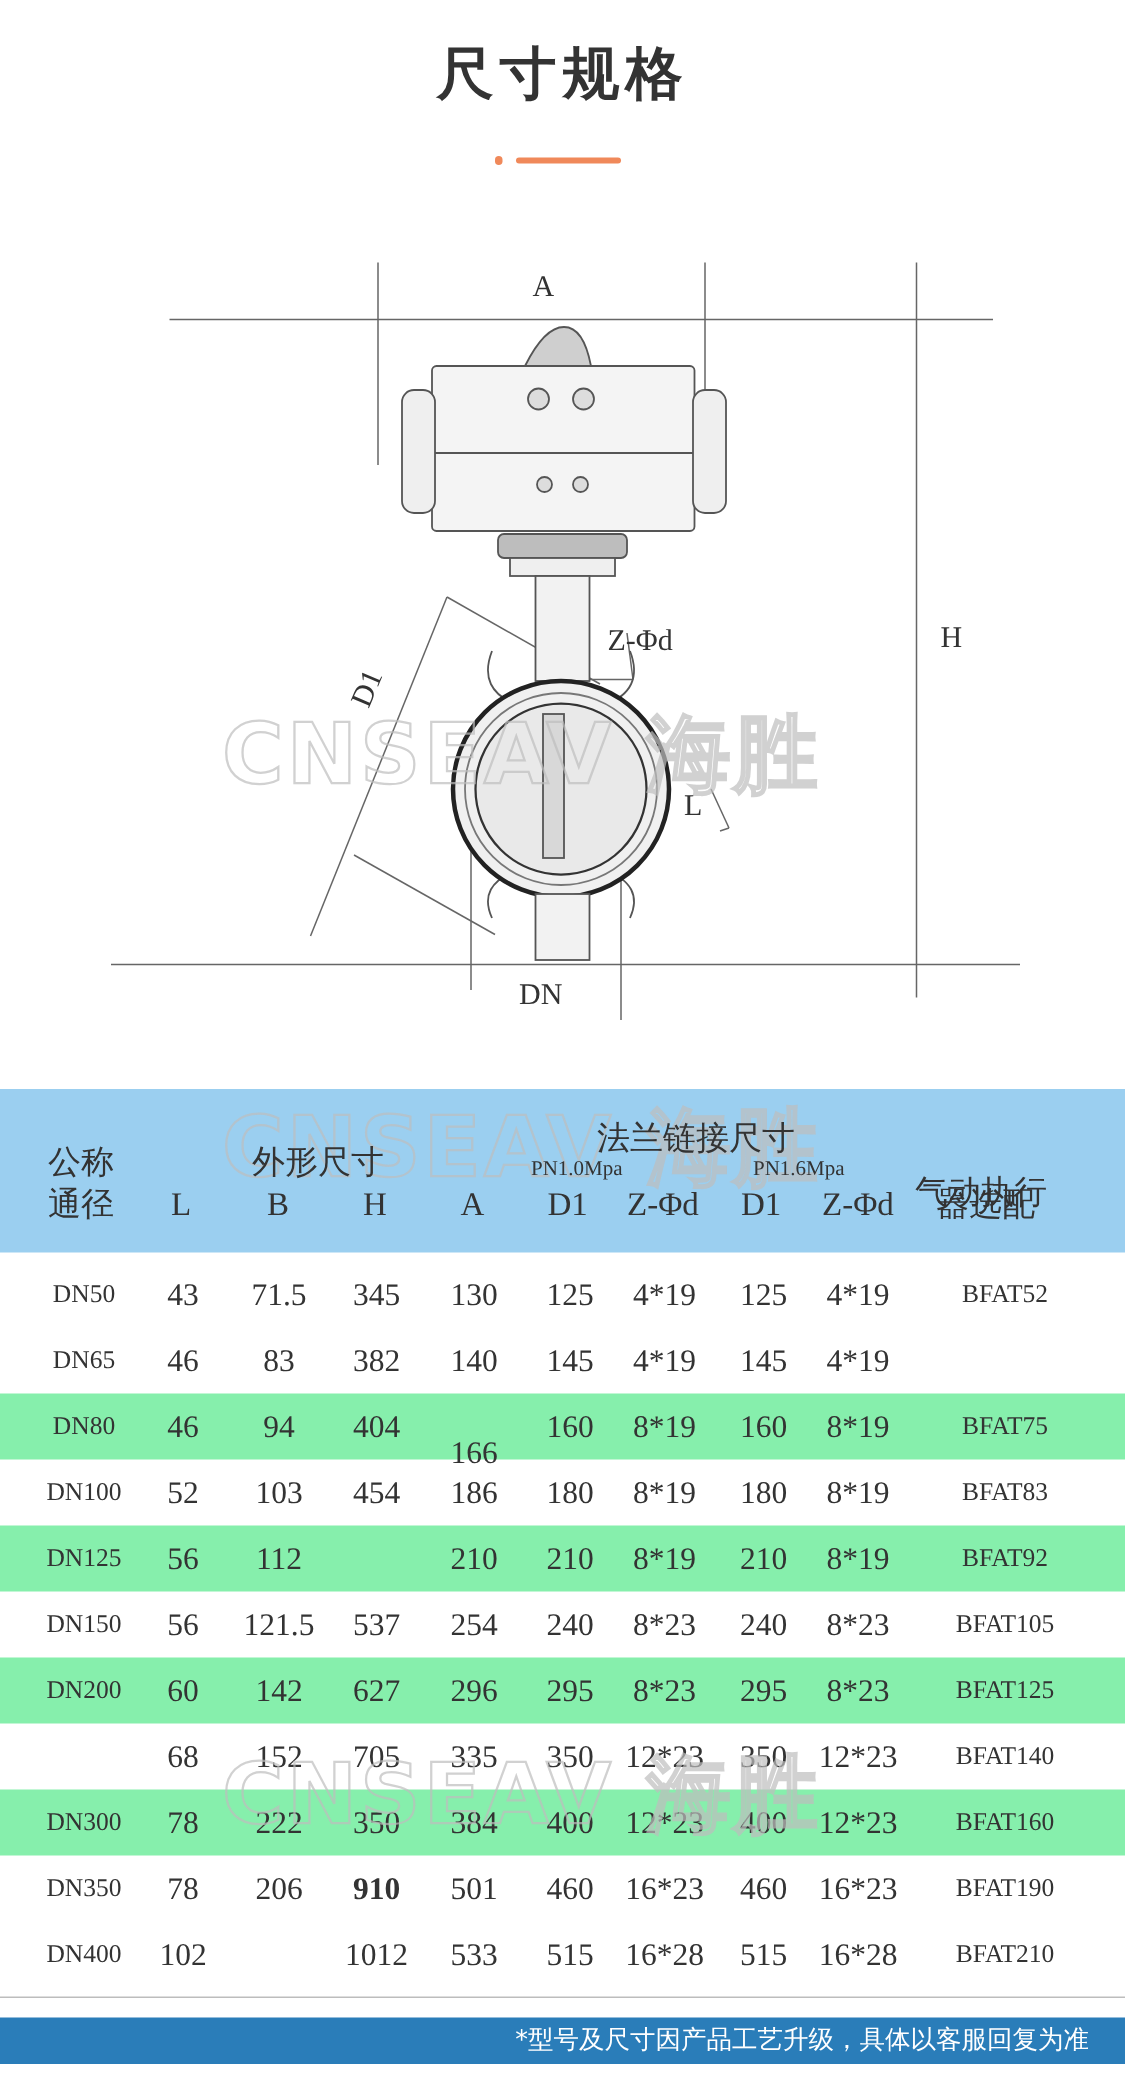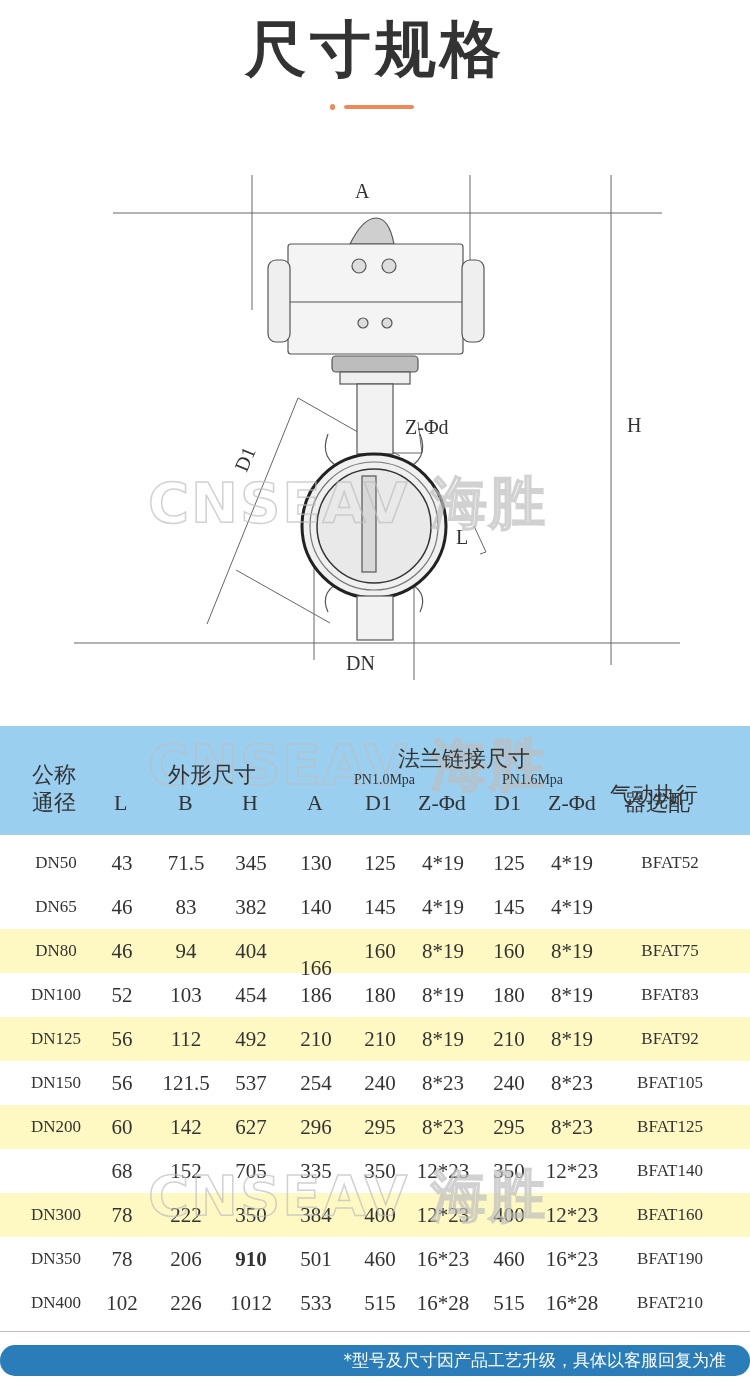--- a/index.html
+++ b/index.html
@@ -1,20 +1,20 @@
 <!DOCTYPE html>
 <html><head>
 <meta charset="utf-8">
 <style>
   html, body { margin: 0; padding: 0; background: #ffffff; }
   body { width: 750px; height: 1383px; position: relative; overflow: hidden;
          font-family: "DejaVu Serif", "Liberation Serif", serif; color: #333; }
 
   .title { position: absolute; top: 18px; left: 0; width: 750px; text-align: center;
-           font-family: Liberation Serif, serif; font-size: 61px; font-weight: bold;
+           font-family: Liberation Sans, sans-serif; font-size: 38px; font-weight: bold;
            color: #333; letter-spacing: 4px; line-height: 64px; }
   .title-accent { position: absolute; top: 104px; left: 330px; height: 6px; }
   .title-accent .dot { position: absolute; left: 0; top: 0; width: 5px; height: 6px; border-radius: 3px; background: #f0895a; }
   .title-accent .bar { position: absolute; left: 14px; top: 1px; width: 70px; height: 4px; border-radius: 2px; background: #f0895a; }
 
   .diagram { position: absolute; left: 0; top: 160px; width: 750px; height: 540px; }
   .diagram svg { position: absolute; left: 0; top: 0; }
   .dim-label { position: absolute; font-family: "Liberation Serif", serif; font-size: 20px; color: #333; }
 
   .watermark { position: absolute; font-family: "DejaVu Sans", sans-serif; font-weight: bold;
@@ -22,28 +22,28 @@
                letter-spacing: 2px; white-space: nowrap; }
 
   .thead { position: absolute; left: 0; top: 726px; width: 750px; height: 109px; background: #9bcff0; overflow: hidden; }
   .th { position: absolute; font-family: "Liberation Serif", serif; color: #333; white-space: nowrap; }
   .th.cn { font-family: "DejaVu Serif", serif; font-size: 22px; }
   .th.en { font-size: 22px; }
   .th.small { font-size: 14px; }
 
   .tbody { position: absolute; left: 0; top: 841px; width: 750px; }
   .row { position: relative; height: 44px; width: 750px; }
-  .row.band { background: #fef9c3; }
+  .row.band { background: #86efac; }
   .cell { position: absolute; top: 0; height: 44px; line-height: 44px; text-align: center;
           font-family: "Liberation Serif", serif; font-size: 21px; color: #333; white-space: nowrap; }
   .cell.dn { font-size: 17px; }
   .cell.model { font-size: 17px; }
 
   .sep { position: absolute; left: 0; top: 1331px; width: 750px; height: 1px; background: #bdbdbd; }
-  .footer { position: absolute; left: 0; top: 1345px; width: 750px; height: 31px; background: #2a7db9; border-radius: 15px; }
+  .footer { position: absolute; left: 0; top: 1345px; width: 750px; height: 31px; background: #2a7db9; }
   .footer-text { position: absolute; right: 24px; top: 0; line-height: 31px; font-family: "DejaVu Sans", sans-serif;
                  font-size: 17px; color: #ffffff; }
 </style>
 </head>
 <body>
 
 <div class="title">尺寸规格</div>
 <div class="title-accent">
   <span class="dot"></span>
   <span class="bar"></span>
@@ -176,21 +176,20 @@
       <span class="cell " style="left: 330px; width: 100px;">180</span>
       <span class="cell " style="left: 393px; width: 100px;">8*19</span>
       <span class="cell " style="left: 459px; width: 100px;">180</span>
       <span class="cell " style="left: 522px; width: 100px;">8*19</span>
       <span class="cell model" style="left: 620px; width: 100px;">BFAT83</span>
     </div>
   <div class="row band">
       <span class="cell dn" style="left: 6px; width: 100px;">DN125</span>
       <span class="cell " style="left: 72px; width: 100px;">56</span>
       <span class="cell " style="left: 136px; width: 100px;">112</span>
-      <span class="cell " style="left: 201px; width: 100px;">492</span>
       <span class="cell " style="left: 266px; width: 100px;">210</span>
       <span class="cell " style="left: 330px; width: 100px;">210</span>
       <span class="cell " style="left: 393px; width: 100px;">8*19</span>
       <span class="cell " style="left: 459px; width: 100px;">210</span>
       <span class="cell " style="left: 522px; width: 100px;">8*19</span>
       <span class="cell model" style="left: 620px; width: 100px;">BFAT92</span>
     </div>
   <div class="row">
       <span class="cell dn" style="left: 6px; width: 100px;">DN150</span>
       <span class="cell " style="left: 72px; width: 100px;">56</span>
@@ -246,21 +245,20 @@
       <span class="cell " style="left: 266px; width: 100px;">501</span>
       <span class="cell " style="left: 330px; width: 100px;">460</span>
       <span class="cell " style="left: 393px; width: 100px;">16*23</span>
       <span class="cell " style="left: 459px; width: 100px;">460</span>
       <span class="cell " style="left: 522px; width: 100px;">16*23</span>
       <span class="cell model" style="left: 620px; width: 100px;">BFAT190</span>
     </div>
   <div class="row">
       <span class="cell dn" style="left: 6px; width: 100px;">DN400</span>
       <span class="cell " style="left: 72px; width: 100px;">102</span>
-      <span class="cell " style="left: 136px; width: 100px;">226</span>
       <span class="cell " style="left: 201px; width: 100px;">1012</span>
       <span class="cell " style="left: 266px; width: 100px;">533</span>
       <span class="cell " style="left: 330px; width: 100px;">515</span>
       <span class="cell " style="left: 393px; width: 100px;">16*28</span>
       <span class="cell " style="left: 459px; width: 100px;">515</span>
       <span class="cell " style="left: 522px; width: 100px;">16*28</span>
       <span class="cell model" style="left: 620px; width: 100px;">BFAT210</span>
     </div>
   <div class="watermark" style="left:148px; top:318px; font-size:56px;">CNSEAV 海胜</div>
 </div>

